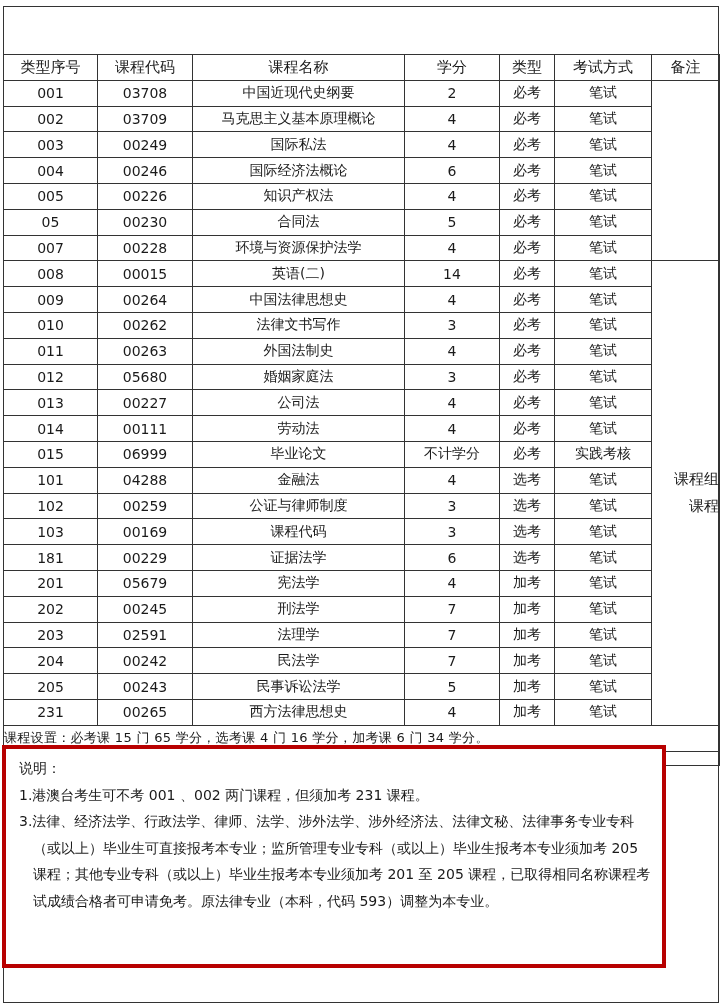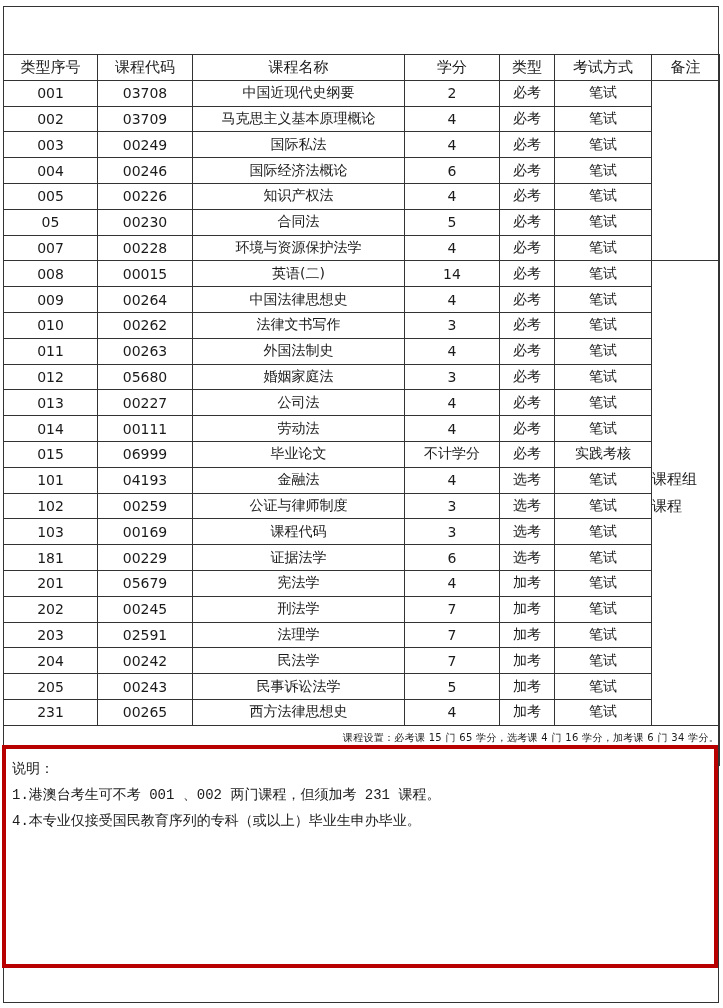--- a/index.html
+++ b/index.html
@@ -7,28 +7,28 @@
          font-family: "DejaVu Sans", sans-serif; color: #1a1a1a; }
   .frame { position: absolute; left: 3px; top: 6px; width: 716px; height: 997px;
            border: 1px solid #333; box-sizing: border-box; }
   table.courses { position: absolute; left: 3px; top: 6px; border-collapse: collapse;
                   width: 716px; table-layout: fixed; font-size: 14px; margin-top: 48px; }
   table.courses th, table.courses td { border: 1px solid #333; height: 25.8px; padding: 0;
                   box-sizing: border-box; white-space: nowrap; overflow: hidden; }
   table.courses th { font-weight: normal; text-align: center; font-size: 15px; }
   td.c { text-align: center; }
   td.l { text-align: center; padding-left: 6px; }
-  td.remark { text-align: left; vertical-align: top; font-size: 15px; line-height: 27px; }
+  td.remark { text-align: right; vertical-align: top; font-size: 15px; line-height: 27px; }
   td.remark .inner { padding-top: 10px; }
-  td.summary { text-align: right; padding-left: 6px; font-size: 10px; letter-spacing: 0.3px; }
-  .notes { position: absolute; left: 2px; top: 745px; width: 716px; height: 223px;
-           border: 4px solid #b80000; box-sizing: border-box; padding: 6px 8px 0 6px;
+  td.summary { text-align: left; padding-left: 6px; font-size: 13px; letter-spacing: 0.3px; }
+  .notes { position: absolute; left: 2px; top: 745px; width: 664px; height: 223px;
+           border: 4px solid #b80000; box-sizing: border-box; padding: 6px 8px 0 13px;
            font-size: 14px; line-height: 26.5px; background: #fff; }
   .notes p { margin: 0; }
-  .notes .indent { padding-left: 14px; text-indent: -14px; font-family: Liberation Mono, monospace; }
+  .notes .indent { padding-left: 14px; text-indent: -14px; }
 </style>
 </head>
 <body>
 
 <div class="frame"></div>
 
 <table class="courses">
   <colgroup>
     <col style="width:94px">
       <col style="width:95px">
@@ -172,21 +172,21 @@
       <tr>
         <td class="c">015</td>
         <td class="c">06999</td>
         <td class="l">毕业论文</td>
         <td class="c">不计学分</td>
         <td class="c">必考</td>
         <td class="c">实践考核</td>
       </tr>
       <tr>
         <td class="c">101</td>
-        <td class="c">04193</td>
+        <td class="c">04288</td>
         <td class="l">金融法</td>
         <td class="c">4</td>
         <td class="c">选考</td>
         <td class="c">笔试</td>
       </tr>
       <tr>
         <td class="c">102</td>
         <td class="c">00259</td>
         <td class="l">公证与律师制度</td>
         <td class="c">3</td>
@@ -262,14 +262,14 @@
       </tr>
       <tr>
         <td colspan="7" style="height: 14px;"></td>
       </tr>
     </tbody>
 </table>
 
 <div class="notes" style="border-color: rgb(184, 0, 0);">
   <p>说明：</p>
   <p class="indent">1.港澳台考生可不考 001 、002 两门课程，但须加考 231 课程。</p>
-  <p class="indent">4.本专业仅接受国民教育序列的专科（或以上）毕业生申办毕业。</p>
+  <p class="indent">3.法律、经济法学、行政法学、律师、法学、涉外法学、涉外经济法、法律文秘、法律事务专业专科（或以上）毕业生可直接报考本专业；监所管理专业专科（或以上）毕业生报考本专业须加考 205 课程；其他专业专科（或以上）毕业生报考本专业须加考 201 至 205 课程，已取得相同名称课程考试成绩合格者可申请免考。原法律专业（本科，代码 593）调整为本专业。</p>
 </div>
 
 </body></html>

